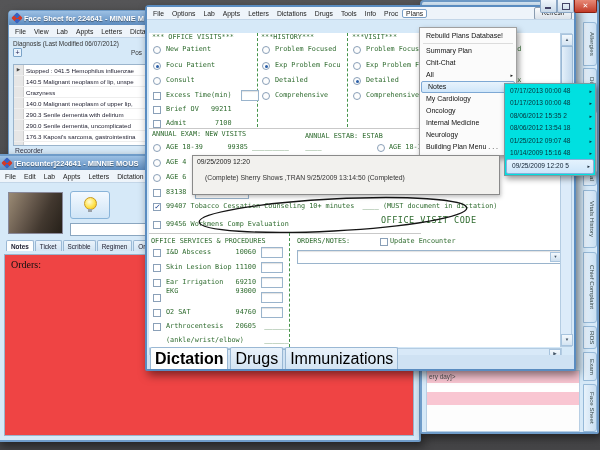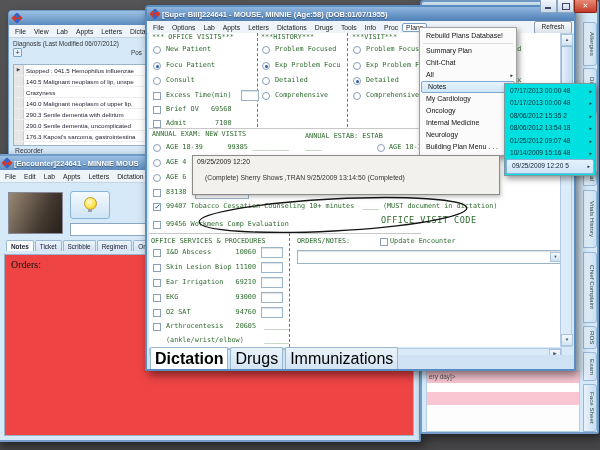--- a/index.html
+++ b/index.html
@@ -110,20 +110,21 @@
   .tt2{position:absolute;left:12px;top:18px;font-size:6.8px;color:#333}
 </style>
 </head>
 <body>
 
 <div id="screen">
 
   <div class="win" style="left:8px;top:10px;width:236px;height:146px;z-index:1;border-width:1px">
     <div class="tbar">
       <span class="appicon"></span>
+      <span>Face Sheet for 224641 - MINNIE M</span>
     </div>
     <div class="mbar">
       <span class="mi">File</span>
       <span class="mi">View</span>
       <span class="mi">Lab</span>
       <span class="mi">Appts</span>
       <span class="mi">Letters</span>
       <span class="mi">Dicta</span>
     </div>
     <div class="grouplabel">Diagnosis (Last Modified 06/07/2012)</div>
@@ -221,24 +222,20 @@
     <span class="cbtn">
         <span class="minbar"></span>
       </span>
     <span class="cbtn">
         <span class="maxbox"></span>
       </span>
     <span class="cbtn close"><span>✕</span></span>
   </div>
 
   <div class="win" style="left:145px;top:5px;width:431px;height:366px;z-index:10;border-color:#5a8cc0">
-    <div class="tbar" style="background:linear-gradient(#8fb6e0,#4f7fb5)">
-      <span class="appicon"></span>
-      <span>[Super Bill]224641 - MOUSE, MINNIE (Age:58) (DOB:01/07/1955)</span>
-    </div>
     <div class="mbar">
       <span class="mi">File</span>
       <span class="mi">Options</span>
       <span class="mi">Lab</span>
       <span class="mi">Appts</span>
       <span class="mi">Letters</span>
       <span class="mi">Dictations</span>
       <span class="mi">Drugs</span>
       <span class="mi">Tools</span>
       <span class="mi">Info</span>
@@ -257,21 +254,21 @@
       <span class="radio" style="left:4px;top:13px"></span>
       <span class="t" style="left:17px;top:13px">New Patient</span>
       <span class="radio on" style="left:4px;top:29px"></span>
       <span class="t" style="left:17px;top:29px">Focu Patient</span>
       <span class="radio" style="left:4px;top:44px"></span>
       <span class="t" style="left:17px;top:44px">Consult</span>
       <span class="cb" style="left:4px;top:59px"></span>
       <span class="t" style="left:17px;top:59px">Excess Time(min)</span>
       <span class="ibox" style="left:92px;top:57px;width:16px;height:9px"></span>
       <span class="cb" style="left:4px;top:73px"></span>
-      <span class="t" style="left:17px;top:73px">Brief OV   69568</span>
+      <span class="t" style="left:17px;top:73px">Brief OV   99211</span>
       <span class="cb" style="left:4px;top:87px"></span>
       <span class="t" style="left:17px;top:87px">Admit       7100</span>
 
       <span class="t" style="left:112px;top:1px">***HISTORY***</span>
       <span class="radio" style="left:113px;top:13px"></span>
       <span class="t" style="left:126px;top:13px">Problem Focused</span>
       <span class="radio on" style="left:113px;top:29px"></span>
       <span class="t" style="left:126px;top:29px">Exp Problem Focu</span>
       <span class="radio" style="left:113px;top:44px"></span>
       <span class="t" style="left:126px;top:44px">Detailed</span>
@@ -322,21 +319,21 @@
       <span class="cb" style="left:4px;top:216px"></span>
       <span class="t" style="left:17px;top:216px">I&amp;D Abscess      10060</span>
       <span class="ibox" style="left:112px;top:214px;width:20px;height:9px"></span>
       <span class="cb" style="left:4px;top:231px"></span>
       <span class="t" style="left:17px;top:231px">Skin Lesion Biop 11100</span>
       <span class="ibox" style="left:112px;top:229px;width:20px;height:9px"></span>
       <span class="cb" style="left:4px;top:246px"></span>
       <span class="t" style="left:17px;top:246px">Ear Irrigation   69210</span>
       <span class="ibox" style="left:112px;top:244px;width:20px;height:9px"></span>
       <span class="cb" style="left:4px;top:261px"></span>
-      <span class="t" style="left:17px;top:261px">EKG              93000</span>
+      <span class="t" style="left:17px;top:255px">EKG              93000</span>
       <span class="ibox" style="left:112px;top:259px;width:20px;height:9px"></span>
       <span class="cb" style="left:4px;top:276px"></span>
       <span class="t" style="left:17px;top:276px">O2 SAT           94760</span>
       <span class="ibox" style="left:112px;top:274px;width:20px;height:9px"></span>
       <span class="cb" style="left:4px;top:290px"></span>
       <span class="t" style="left:17px;top:290px">Arthrocentesis   20605  ______</span>
       <span class="t" style="left:17px;top:304px">(ankle/wrist/elbow)     ______</span>
 
       <span class="t" style="left:148px;top:205px">ORDERS/NOTES:</span>
       <span class="cb" style="left:231px;top:205px"></span>

